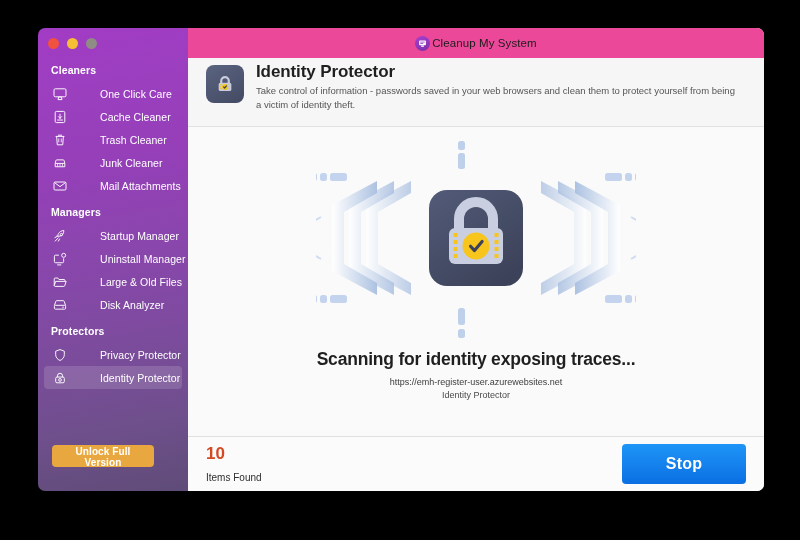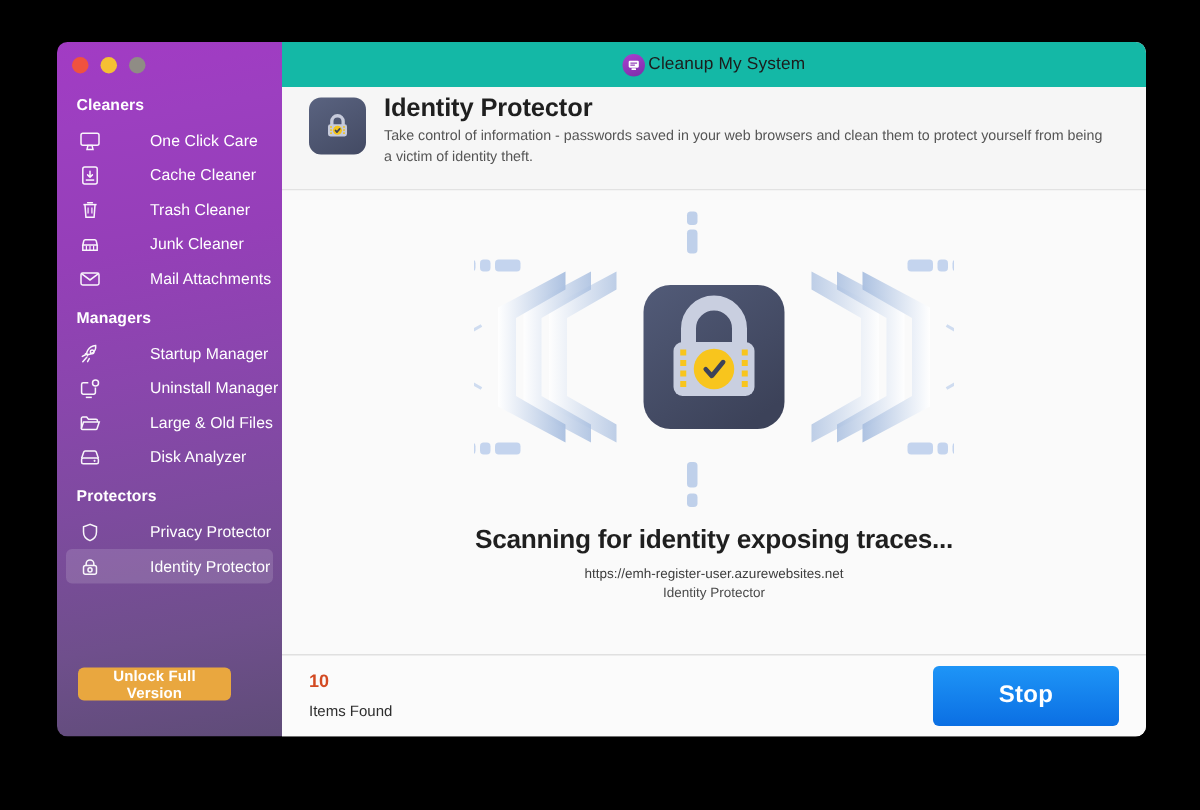--- a/index.html
+++ b/index.html
@@ -134,21 +134,21 @@
     background: #ffffff;
     display: flex;
     flex-direction: column;
     position: relative;
     min-width: 0;
   }
 
   #titlebar {
     height: 30px;
     flex: 0 0 30px;
-    background: #14b8a6;
+    background: #ec4899;
     display: flex;
     align-items: center;
     justify-content: center;
     gap: 2px;
   }
   #app-logo {
     width: 15px;
     height: 15px;
     border-radius: 50%;
     background: linear-gradient(160deg,#a93fd0,#7b2fa8);
@@ -245,21 +245,21 @@
     flex: 0 0 54px;
     height: 54px;
     background: #fbfbfb;
     border-top: 1px solid #e0e0e0;
     display: flex;
     align-items: center;
     padding: 0 18px;
   }
   #found-block { line-height: 1.1; }
   #found-count {
-    font-size: 12px;
+    font-size: 17px;
     font-weight: bold;
     color: #d34a22;
     display: block;
   }
   #found-label {
     font-size: 10px;
     color: #2e2e2e;
     display: block;
     margin-top: 8px;
   }

